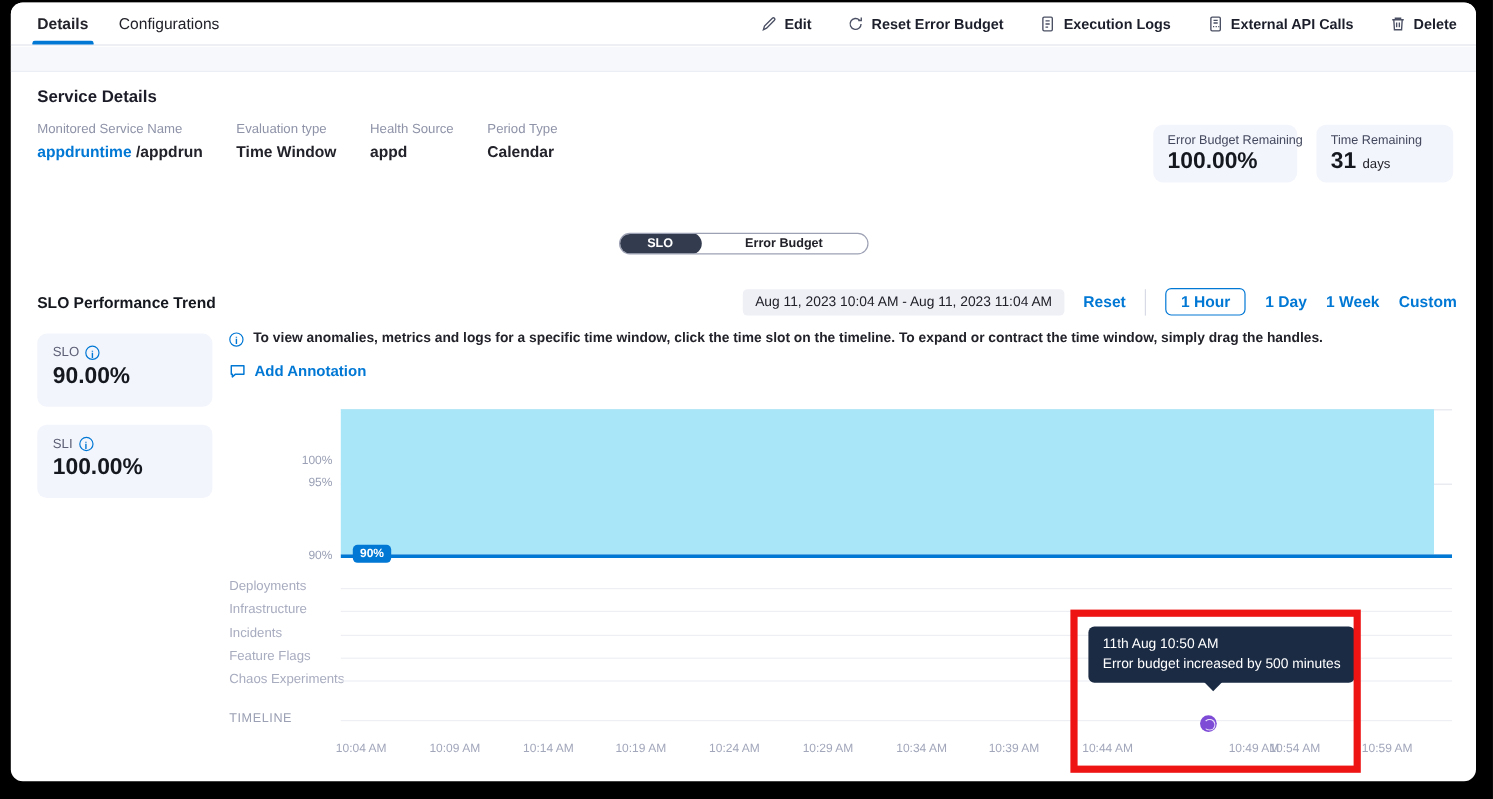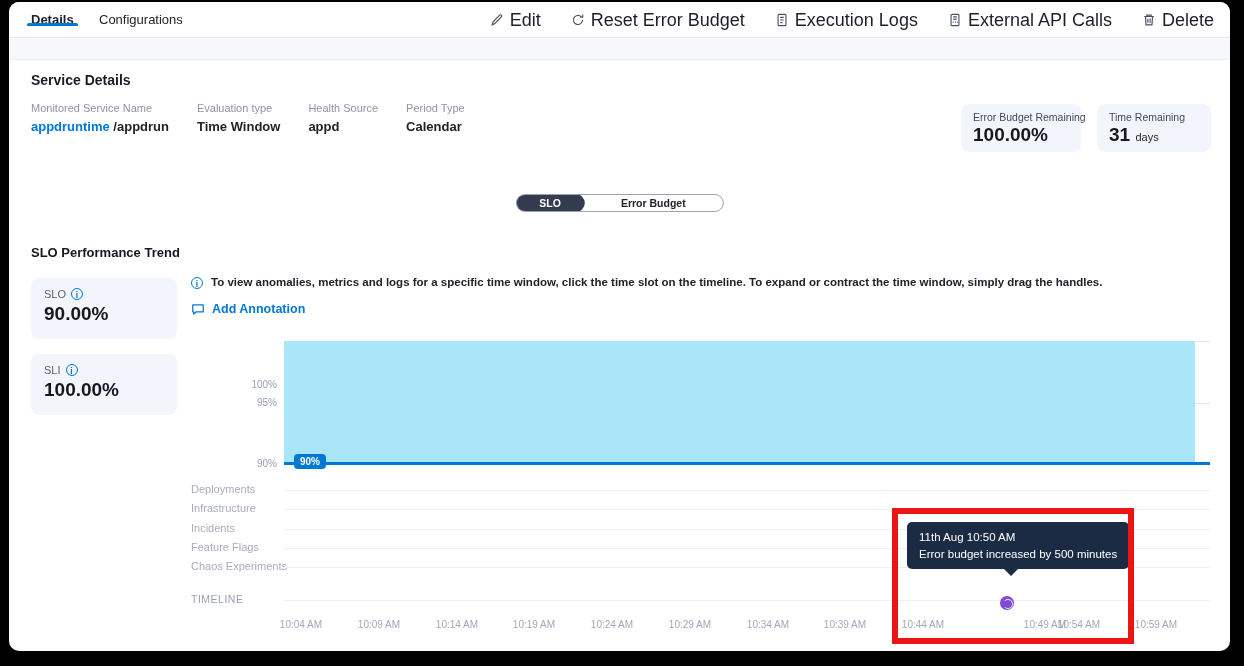--- a/index.html
+++ b/index.html
@@ -1,26 +1,26 @@
 <!DOCTYPE html>
 <html><head>
 <meta charset="utf-8">
 <style>
   * { margin:0; padding:0; box-sizing:border-box; }
   html,body { width:1244px; height:666px; background:#000; font-family:"Liberation Sans", sans-serif; overflow:hidden; }
   .frame { position:absolute; left:9px; top:2px; width:1221px; height:649px; background:#fff; border-radius:10px; overflow:hidden; }
 
   
   .topbar { position:absolute; left:0; top:0; width:100%; height:36px; background:#fff; border-bottom:1px solid #e3e5ee; }
-  .tab { position:absolute; top:0; height:24px; line-height:36px; font-size:13px; color:#22222a; cursor:pointer; }
+  .tab { position:absolute; top:0; height:35px; line-height:36px; font-size:13px; color:#22222a; cursor:pointer; }
   .tab-details { left:22px; font-weight:bold; }
   .tab-details::after { content:""; position:absolute; left:-4px; right:-4px; bottom:0; height:3px; background:#0278d5; border-radius:2px 2px 0 0; }
   .tab-config { left:90px; }
   .actions { position:absolute; right:16px; top:0; height:36px; display:flex; align-items:center; gap:30px; }
-  .action-btn { display:flex; align-items:center; gap:6px; font-size:18px; font-weight:normal; color:#1c1f2b; cursor:pointer; white-space:nowrap; }
+  .action-btn { display:flex; gap:6px; font-size:12px; font-weight:bold; color:#1c1f2b; cursor:pointer; white-space:nowrap; }
   .action-btn svg { width:14px; height:14px; stroke:#4a4f63; fill:none; stroke-width:1.3; }
   .strip { position:absolute; left:0; top:37px; width:100%; height:21px; background:#f7f8fc; border-bottom:1px solid #eceef5; }
 
   
   .sd-title { position:absolute; left:22px; top:70px; font-size:14px; font-weight:bold; color:#1c1c28; }
   .fields { position:absolute; left:22px; top:100px; display:flex; gap:28px; }
   .field-label { font-size:11px; color:#8f93a8; margin-bottom:5px; white-space:nowrap; }
   .field-value { font-size:13px; font-weight:bold; color:#22222a; white-space:nowrap; }
   .field-link { color:#0278d5; cursor:pointer; }
   .field-suffix { font-weight:normal; font-size:11.5px; color:#3c4052; }
@@ -150,20 +150,29 @@
     <div class="metric-label">Time Remaining</div>
     <div class="metric-value"><span>31</span> <span class="metric-unit">days</span></div>
   </div>
 
   <div class="toggle">
     <div class="toggle-seg toggle-on">SLO</div>
     <div class="toggle-seg">Error Budget</div>
   </div>
 
   <div class="trend-title">SLO Performance Trend</div>
+  <div class="trend-controls">
+    <div class="date-pill">Aug 11, 2023 10:04 AM - Aug 11, 2023 11:04 AM</div>
+    <div class="link-blue">Reset</div>
+    <div class="vdiv"></div>
+    <div class="link-blue range-active">1 Hour</div>
+    <div class="link-blue">1 Day</div>
+    <div class="link-blue">1 Week</div>
+    <div class="link-blue">Custom</div>
+  </div>
 
   <div class="stat-card stat-slo">
     <div class="stat-label">
         <span>SLO</span>
         <span class="info-i">i</span>
       </div>
     <div class="stat-value">90.00%</div>
   </div>
   <div class="stat-card stat-sli">
     <div class="stat-label">

